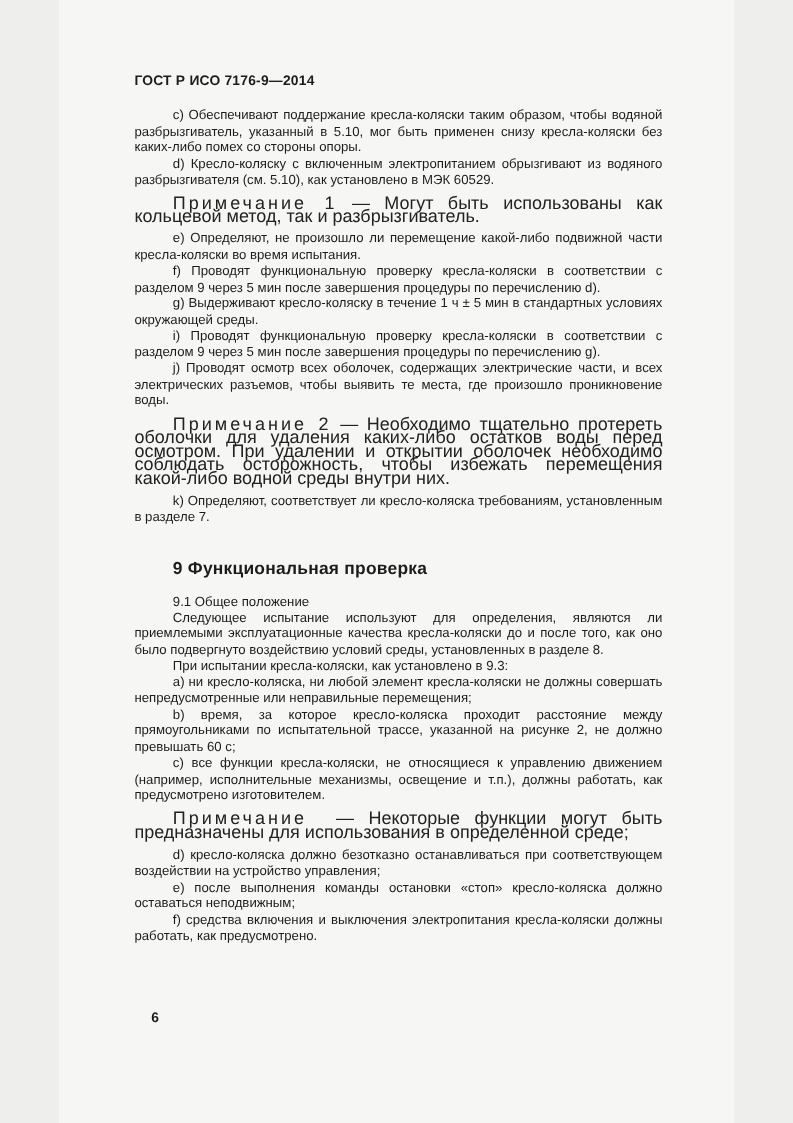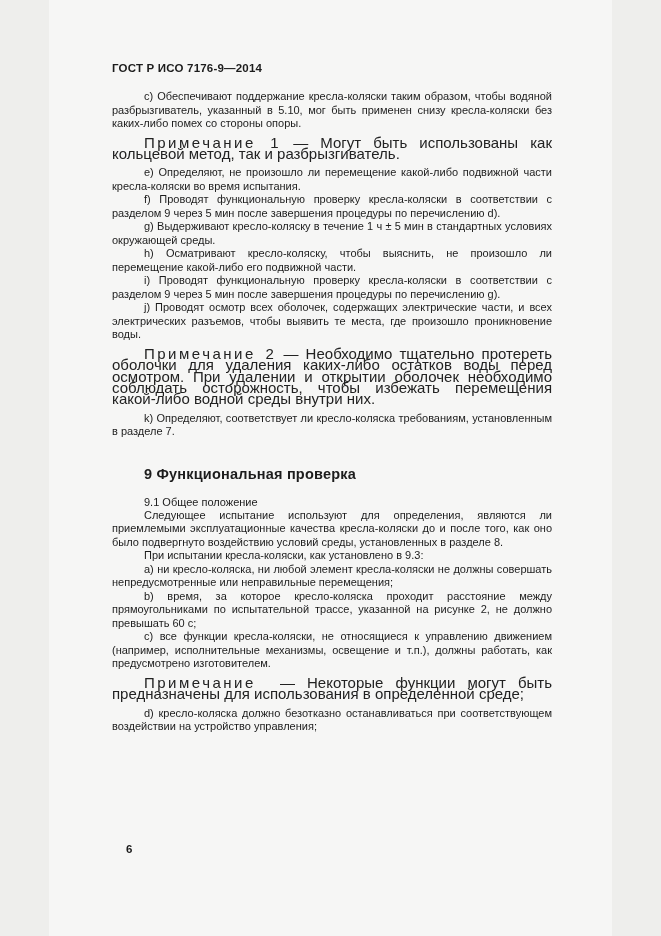--- a/index.html
+++ b/index.html
@@ -57,43 +57,45 @@
   }
 </style>
 </head>
 <body>
 
 <div class="sheet">
 
   <div class="doc-header">ГОСТ Р ИСО 7176-9—2014</div>
 
   <p class="body">c) Обеспечивают поддержание кресла-коляски таким образом, чтобы водяной разбрызгиватель, указанный в 5.10, мог быть применен снизу кресла-коляски без каких-либо помех со стороны опоры.</p>
+  <p class="body">d) Кресло-коляску с включенным электропитанием обрызгивают из водяного разбрызгивателя (см. 5.10), как установлено в МЭК 60529.</p>
 
   <p class="note"><span class="note-label">Примечание 1</span> <span>— Могут быть использованы как кольцевой метод, так и разбрызгиватель.</span></p>
 
   <p class="body">e) Определяют, не произошло ли перемещение какой-либо подвижной части кресла-коляски во время испытания.</p>
   <p class="body">f) Проводят функциональную проверку кресла-коляски в соответствии с разделом 9 через 5 мин после завершения процедуры по перечислению d).</p>
   <p class="body">g) Выдерживают кресло-коляску в течение 1 ч ± 5 мин в стандартных условиях окружающей среды.</p>
-  <p class="body">h) Осматривают кресло-коляску, чтобы выяснить, не произошло ли перемещение какой-либо его подвижной части.</p>
   <p class="body">i) Проводят функциональную проверку кресла-коляски в соответствии с разделом 9 через 5 мин после завершения процедуры по перечислению g).</p>
   <p class="body">j) Проводят осмотр всех оболочек, содержащих электрические части, и всех электрических разъемов, чтобы выявить те места, где произошло проникновение воды.</p>
 
   <p class="note"><span class="note-label">Примечание 2</span> <span>— Необходимо тщательно протереть оболочки для удаления каких-либо остатков воды перед осмотром. При удалении и открытии оболочек необходимо соблюдать осторожность, чтобы избежать перемещения какой-либо водной среды внутри них.</span></p>
 
   <p class="body">k) Определяют, соответствует ли кресло-коляска требованиям, установленным в разделе 7.</p>
 
   <h1 class="section">9 Функциональная проверка</h1>
 
   <h2 class="sub">9.1 Общее положение</h2>
   <p class="body">Следующее испытание используют для определения, являются ли приемлемыми эксплуатационные качества кресла-коляски до и после того, как оно было подвергнуто воздействию условий среды, установленных в разделе 8.</p>
 
   <p class="body">При испытании кресла-коляски, как установлено в 9.3:</p>
   <p class="body">a) ни кресло-коляска, ни любой элемент кресла-коляски не должны совершать непредусмотренные или неправильные перемещения;</p>
   <p class="body">b) время, за которое кресло-коляска проходит расстояние между прямоугольниками по испытательной трассе, указанной на рисунке 2, не должно превышать 60 с;</p>
   <p class="body">c) все функции кресла-коляски, не относящиеся к управлению движением (например, исполнительные механизмы, освещение и т.п.), должны работать, как предусмотрено изготовителем.</p>
 
   <p class="note"><span class="note-label">Примечание</span> &nbsp;<span>— Некоторые функции могут быть предназначены для использования в определенной среде;</span></p>
 
   <p class="body">d) кресло-коляска должно безотказно останавливаться при соответствующем воздействии на устройство управления;</p>
+  <p class="body">e) после выполнения команды остановки «стоп» кресло-коляска должно оставаться неподвижным;</p>
+  <p class="body">f) средства включения и выключения электропитания кресла-коляски должны работать, как предусмотрено.</p>
 
   <div class="page-number">6</div>
 
 </div>
 
 </body></html>

